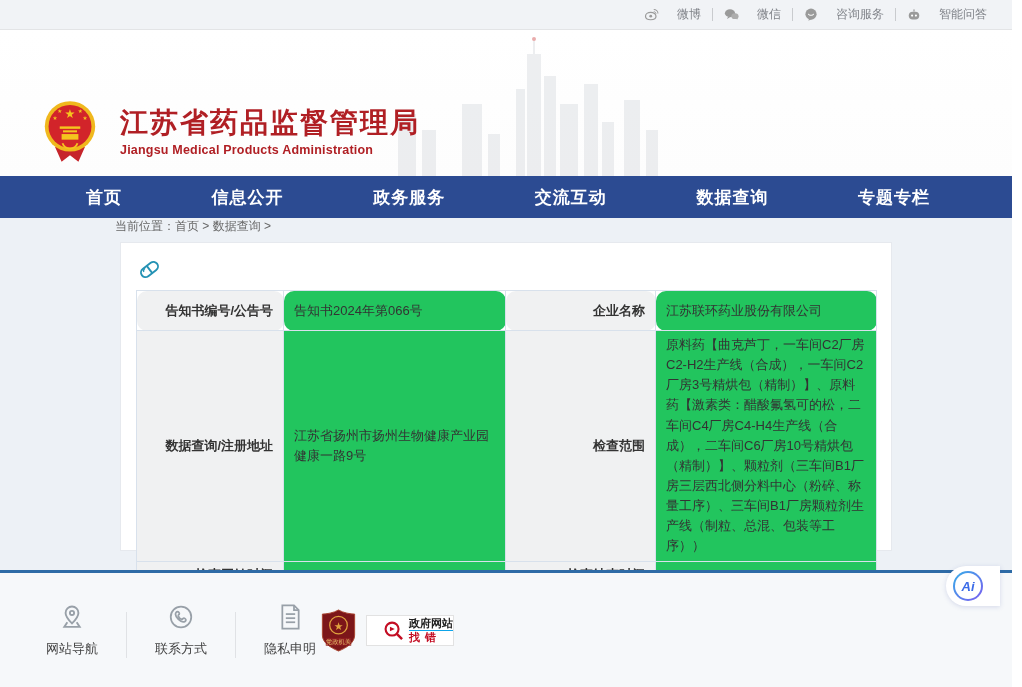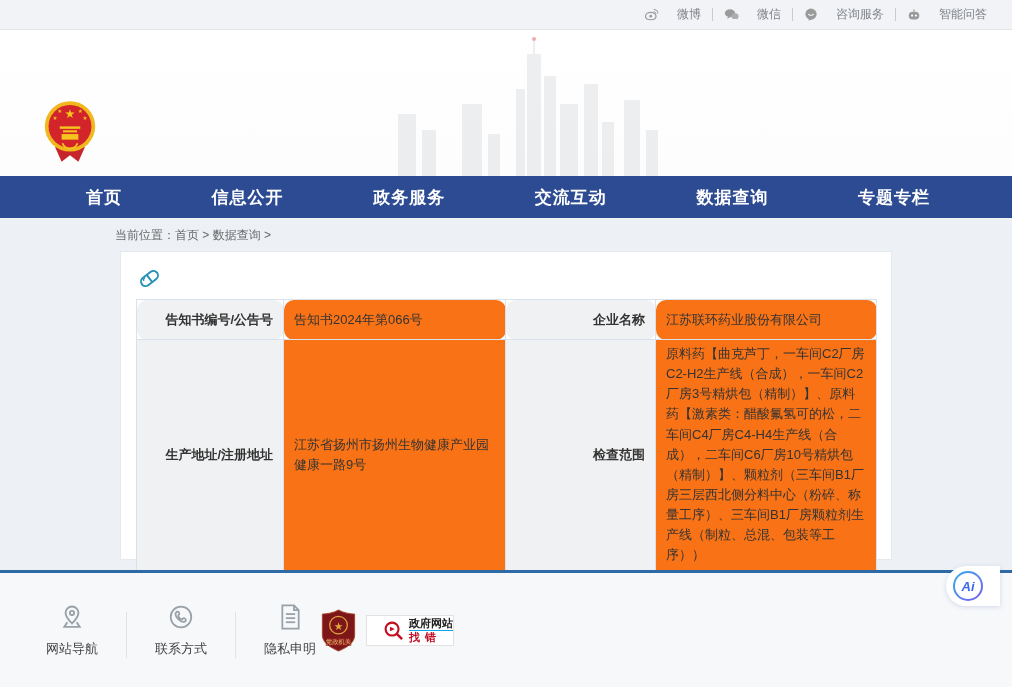--- a/index.html
+++ b/index.html
@@ -20,32 +20,32 @@
   .brand { position:absolute; left:42px; top:70px; display:flex; align-items:center; gap:22px; }
   .brand-title { color:#b01f24; font-size:28px; font-weight:bold; letter-spacing:2px; line-height:30px; }
   .brand-sub { color:#b01f24; font-size:12.5px; font-weight:bold; margin-top:5px; letter-spacing:.2px; }
 
   
   .nav { height:42px; background:#2c4b92; display:flex; align-items:center;
     justify-content:space-between; padding:0 82px 0 86px; }
   .nav-item { color:#fff; font-size:17px; font-weight:600; letter-spacing:1px; cursor:pointer; white-space:nowrap; }
 
   
-  .main { background:#edf1f6; height:352px; padding-top:9px; }
+  .main { background:#edf1f6; height:352px; }
   .breadcrumb { margin-left:115px; font-size:12px; color:#666; height:23px; }
   .breadcrumb a { color:#666; text-decoration:none; cursor:pointer; }
   .card { width:772px; margin:1px auto 0; background:#fff; border:1px solid #e6e9ee;
     height:309px; padding:13px 15px; }
   .pill-row { height:34px; }
 
   table.detail { border-collapse:collapse; table-layout:fixed; width:740px; }
   table.detail td { border:1px solid #d8e1ec; font-size:13px; color:#333;
     padding:4px 10px; vertical-align:middle; }
   td.lbl { background:#f0f1f2; text-align:right; font-weight:bold; }
-  td.val { background:#f97316; text-align:left; }
+  td.val { background:#22c55e; text-align:left; }
   tr.r1 td { height:40px;border-radius:10px; }
   tr.r2 td { height:110px; }
   tr.rs td { height:28px; }
   .scope-text { font-size:12px; line-height:1.55; }
 
   
   .footer { border-top:3px solid #2e6ba6; background:#f6f8fa; height:117px;
     display:flex; align-items:center; padding:0 38px 0 42px; position:relative; }
   .f-links { display:flex; align-items:flex-end;gap:16px; }
   .f-link { width:60px; text-align:center; cursor:pointer; }
@@ -140,20 +140,24 @@
         <text x="30" y="19" font-size="13" fill="#f5c51e" text-anchor="middle">★</text>
         <text x="19" y="14" font-size="6" fill="#f5c51e" text-anchor="middle">★</text>
         <text x="41" y="14" font-size="6" fill="#f5c51e" text-anchor="middle">★</text>
         <text x="14" y="21" font-size="6" fill="#f5c51e" text-anchor="middle">★</text>
         <text x="46" y="21" font-size="6" fill="#f5c51e" text-anchor="middle">★</text>
         <rect x="19" y="28" width="22" height="2.6" fill="#f5c51e"></rect>
         <rect x="22.5" y="32.2" width="15" height="2.2" fill="#f5c51e"></rect>
         <rect x="21" y="36.2" width="18" height="6" fill="#f5c51e"></rect>
         <path d="M22 46 a8.5 8.5 0 0 0 16 0" fill="none" stroke="#f5c51e" stroke-width="2"></path>
       </svg>
+      <div>
+        <div class="brand-title">江苏省药品监督管理局</div>
+        <div class="brand-sub">Jiangsu Medical Products Administration</div>
+      </div>
     </div>
   </div>
 
   <div class="nav">
     <div class="nav-item">首页</div>
     <div class="nav-item">信息公开</div>
     <div class="nav-item">政务服务</div>
     <div class="nav-item">交流互动</div>
     <div class="nav-item">数据查询</div>
     <div class="nav-item">专题专栏</div>
@@ -186,21 +190,21 @@
             <col style="width:221px">
           </colgroup>
         <tbody>
         <tr class="r1">
           <td class="lbl">告知书编号/公告号</td>
           <td class="val">告知书2024年第066号</td>
           <td class="lbl">企业名称</td>
           <td class="val">江苏联环药业股份有限公司</td>
         </tr>
         <tr class="r2">
-          <td class="lbl">生产地址/注册地址</td>
+          <td class="lbl">数据查询/注册地址</td>
           <td class="val scope-text">江苏省扬州市扬州生物健康产业园健康一路9号</td>
           <td class="lbl">检查范围</td>
           <td class="val scope-text">原料药【曲克芦丁，一车间C2厂房C2-H2生产线（合成），一车间C2厂房3号精烘包（精制）】、原料药【激素类：醋酸氟氢可的松，二车间C4厂房C4-H4生产线（合成），二车间C6厂房10号精烘包（精制）】、颗粒剂（三车间B1厂房三层西北侧分料中心（粉碎、称量工序）、三车间B1厂房颗粒剂生产线（制粒、总混、包装等工序））</td>
         </tr>
         <tr class="rs">
           <td class="lbl">检查开始时间</td>
           <td class="val">2023-11-17</td>
           <td class="lbl">检查结束时间</td>
           <td class="val">2023-11-20</td>
         </tr>

